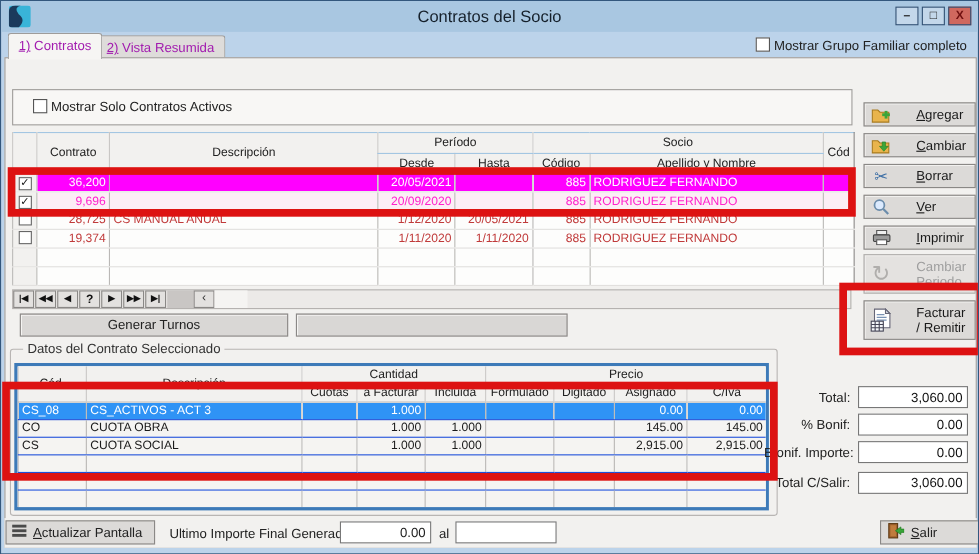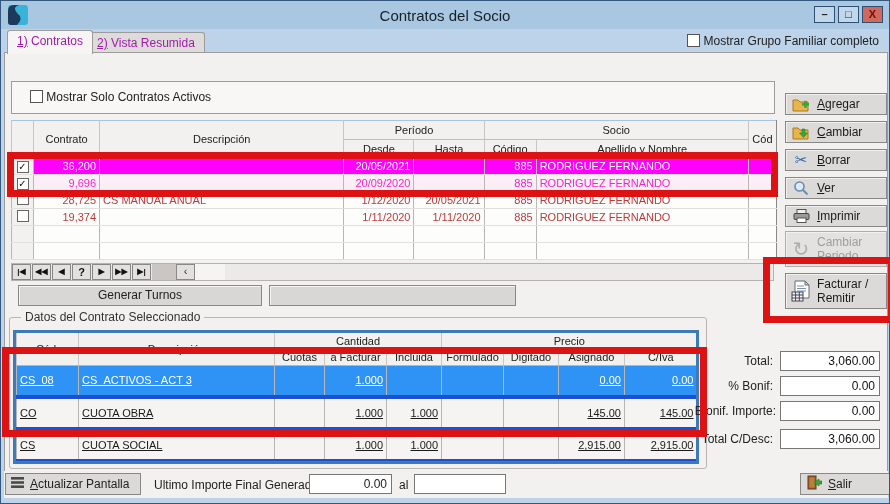--- a/index.html
+++ b/index.html
@@ -79,34 +79,34 @@
 
   
   #groupbox { position:absolute; left:8px; top:316px; width:698px; height:152px;
     border:1px solid #b8b5b3; border-radius:3px; }
   #groupbox-label { position:absolute; left:20px; top:309px; background:#f2f1ef; padding:0 4px; font-size:12px; color:#333; }
 
   #detail-wrap { position:absolute; left:12px; top:329px; width:686px; height:134px;
     border:3px solid #3d7ab8; background:#f5f4f2; overflow:hidden; }
   #detail-grid { width:680px; }
   #detail-grid th { background:#f2f1ef; border-left:1px solid #c9c7c5; border-bottom:1px solid #b8b6b4; height:16px; }
-  #detail-grid td { height:32px; border-left:1px solid #b8b6b4; border-bottom:4px solid #1d4ed8;
-    background:#f5f4f2; color:#1a1a1a;text-decoration:underline; }
+  #detail-grid td { height:16px; border-left:1px solid #b8b6b4; border-bottom:1px solid #1d4ed8;
+    background:#f5f4f2; color:#1a1a1a; }
   #detail-grid td.num { text-align:right; }
   #detail-grid tr.sel td { background:#2f93f5; color:#fff; }
 
   
   .tot-label { position:absolute; width:95px; text-align:right; font-size:12px; color:#222; }
   .tot-input { position:absolute; left:779px; width:100px; height:20px; background:#fff;
     border:1px solid #777; text-align:right; line-height:18px; padding:0 4px; font-size:12px; color:#111; }
 
   
   .sidebtn { position:absolute; left:784px; width:102px; height:22px; background:#dcdad8;
     border:1px solid #8a8886; box-shadow:inset 1px 1px 0 #f2f1ef; display:flex; align-items:center;
-    gap:6px; padding:0 5px; font-size:12px; color:#1a1a1a; }
+    gap:22px; padding:0 5px; font-size:12px; color:#1a1a1a; }
   .sidebtn.tall { height:36px; line-height:14px; }
   .sidebtn.disabled { color:#9e9e9e; background:#e4e2e0; border-color:#b0aeac; }
   .sidebtn .ic { flex:0 0 auto; width:20px; height:18px; display:flex; align-items:center; justify-content:center; }
 
   
   #bottombar { position:absolute; left:3px; top:470px; width:884px; height:27px; background:#f2f1ef; }
   #actualizar-btn { position:absolute; left:1px; top:2px; width:136px; height:22px; background:#dcdad8;
     border:1px solid #8a8886; display:flex; align-items:center; gap:5px; padding:0 5px; font-size:12px; }
   #ultimo-label { position:absolute; left:150px; top:7px; font-size:12px; color:#222; }
   .binput { position:absolute; top:3px; height:20px; background:#fff; border:1px solid #777;
@@ -361,21 +361,21 @@
     </tbody>
       </table>
   </div>
 
   <div class="tot-label" style="left:677px; top:353px;">Total:</div>
   <div class="tot-input" style="top:350px;">3,060.00</div>
   <div class="tot-label" style="left:677px; top:378px;">% Bonif:</div>
   <div class="tot-input" style="top:375px;">0.00</div>
   <div class="tot-label" style="left:677px; top:403px; width:98px;">B onif. Importe:</div>
   <div class="tot-input" style="top:400px;">0.00</div>
-  <div class="tot-label" style="left:677px; top:431px;">Total C/Desc:</div>
+  <div class="tot-label" style="left:677px; top:431px;">Total C/Salir:</div>
   <div class="tot-input" style="top:428px;">3,060.00</div>
 
   <div class="sidebtn" style="top:92px;">
     <span class="ic">
       <svg width="18" height="15" viewBox="0 0 18 15">
           <path d="M1 3 h5 l2 2 h8 v9 H1 Z" fill="#e9b44c" stroke="#a87b1e"></path>
           <rect x="10" y="6" width="7" height="2.6" fill="#3aa53a"></rect>
           <rect x="12.2" y="3.8" width="2.6" height="7" fill="#3aa53a"></rect>
         </svg>
     </span>

